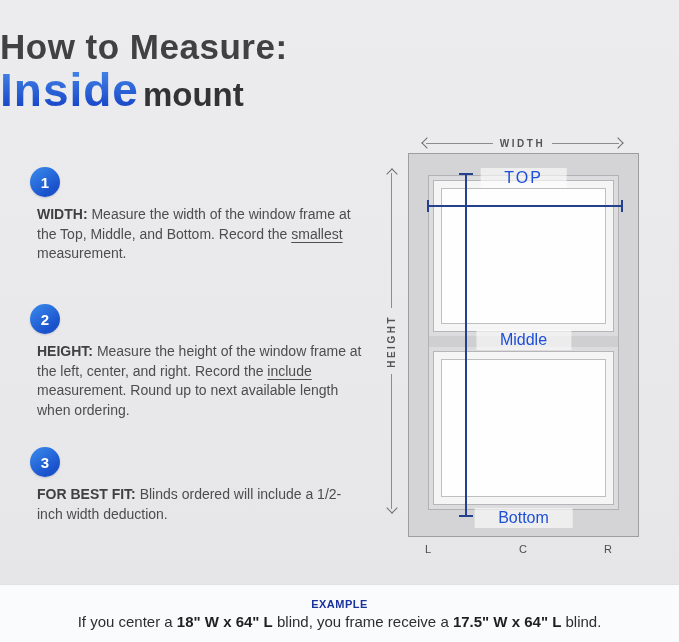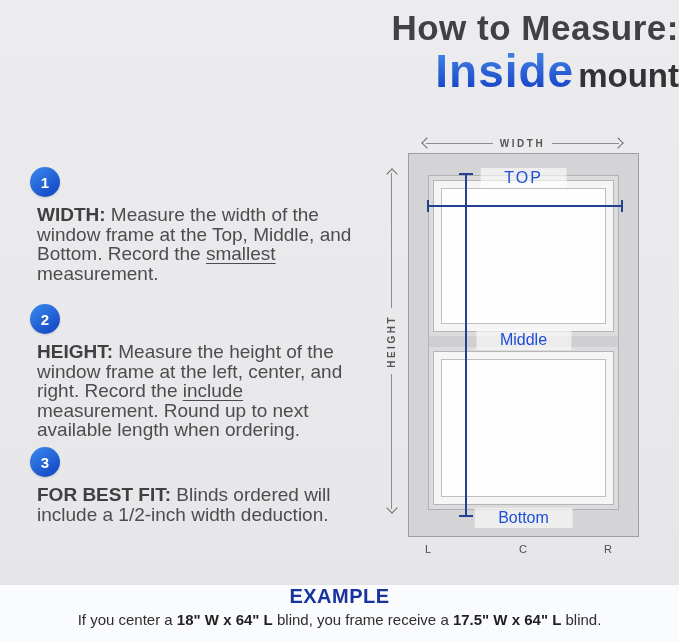--- a/index.html
+++ b/index.html
@@ -5,38 +5,38 @@
   html,body{margin:0;padding:0;}
   body{
     width:679px;height:642px;overflow:hidden;
     font-family:"Liberation Sans",sans-serif;
     background:#e9e9eb;
   }
   .page{position:relative;width:679px;height:642px;
     background:linear-gradient(180deg,#ececee 0%,#e8e8ea 70%,#e5e5e7 100%);}
 
   
-  .hdr{position:absolute;top:9px;left:0;width:100%;text-align:right;}
+  .hdr{position:absolute;top:28px;left:0;width:100%;text-align:left;}
   .t1{font-size:35px;font-weight:700;color:#414144;letter-spacing:.5px;line-height:38px;}
   .t2{margin-top:1px;line-height:46px;}
   .accent{font-size:46px;font-weight:800;letter-spacing:1px;
     background:linear-gradient(180deg,#4a8fea 0%,#1744c8 85%);
     -webkit-background-clip:text;background-clip:text;color:#1b55d6;
     -webkit-text-fill-color:transparent;}
   .rest{font-size:33px;font-weight:600;color:#333335;margin-left:4px;}
 
   
   .step{position:absolute;left:30px;width:340px;}
   .step1{top:167px;} .step2{top:304px;} .step3{top:447px;}
   .badge{width:30px;height:30px;border-radius:50%;
     background:linear-gradient(145deg,#3a8cee 0%,#1a52cc 75%);
     color:#fff;font-weight:700;font-size:15px;
     display:flex;align-items:center;justify-content:center;
     box-shadow:0 1px 2px rgba(0,0,0,.15);}
-  .step p{margin:8px 0 0 7px;width:325px;font-size:19px;line-height:19.5px;color:#4d4d4f;}
+  .step p{margin:8px 0 0 7px;width:325px;font-size:14px;line-height:19.5px;color:#4d4d4f;}
   .step p b{font-weight:700;color:#404042;}
   .u{text-decoration:underline;text-underline-offset:3px;}
 
   
   .warrow{position:absolute;left:423px;top:136px;width:199px;height:14px;
     display:flex;align-items:center;text-align:center;}
   .hline{flex:1;height:1px;background:#8c8c8e;}
   .chev{width:7px;height:7px;border-left:1.6px solid #6e6e70;
     border-bottom:1.6px solid #6e6e70;flex:none;}
   .chev-left{transform:rotate(45deg);margin-right:-5px;}
@@ -77,21 +77,21 @@
     background:#24418f;z-index:3;}
   .meas-h:before,.meas-h:after{content:"";position:absolute;top:-5px;width:2px;height:12px;background:#24418f;}
   .meas-h:before{left:0;} .meas-h:after{right:0;}
 
   .lcr span{position:absolute;top:543px;font-size:11px;color:#4c4c4e;letter-spacing:1px;}
   .lcr-l{left:425px;} .lcr-c{left:519px;} .lcr-r{left:604px;}
 
   
   .example{position:absolute;left:0;right:0;bottom:0;height:57px;
     background:#fafbfc;border-top:1px solid #e2e2e4;text-align:center;}
-  .ex-h{margin-top:0;font-size:20px;font-weight:700;color:#19339d;letter-spacing:.5px;}
+  .ex-h{margin-top:13px;font-size:11px;font-weight:700;color:#19339d;letter-spacing:.5px;}
   .ex-t{margin:3px 0 0 0;font-size:15px;color:#2e2e30;}
   .ex-t b{font-weight:700;color:#1f1f21;}
 </style>
 </head>
 <body>
 
 <div class="page">
 
   <header class="hdr">
     <div class="t1">How to Measure:</div>

